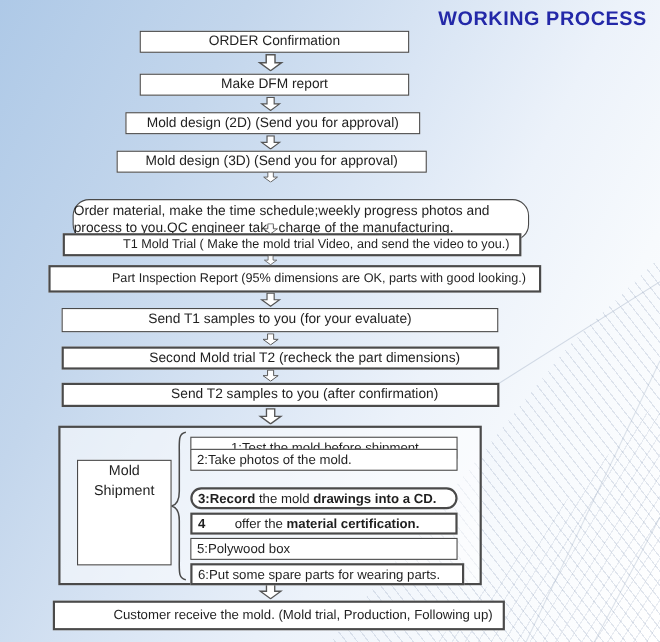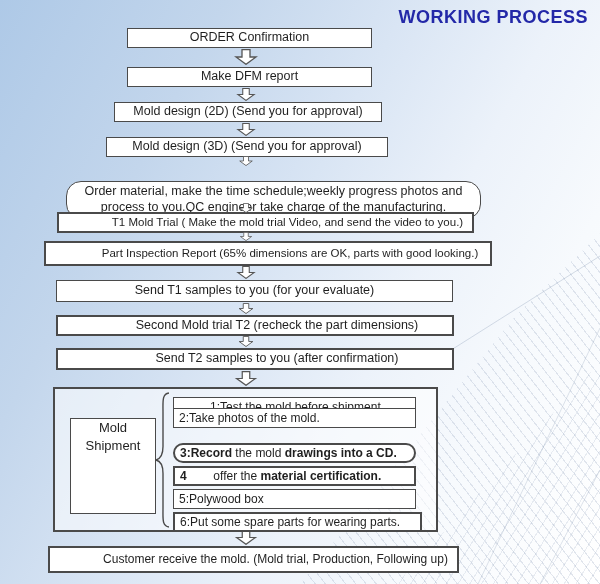--- a/index.html
+++ b/index.html
@@ -26,21 +26,21 @@
   .bg-edges{position:absolute;inset:0;pointer-events:none;}
   .title{
     position:absolute;top:7px;right:12px;
     font-size:18px;font-weight:bold;letter-spacing:0.5px;
     color:#2328a8;
   }
   .fbox{
     position:absolute;box-sizing:border-box;
     background:#ffffff;border:1px solid #4a4a4a;
     display:flex;align-items:center;justify-content:center;
-    text-align:center;font-size:12.5px;line-height:1.25;
+    text-align:left;font-size:12.5px;line-height:1.25;
     white-space:nowrap;
   }
   .fbox.wrap{white-space:normal;}
   .fbox.b2x{border-width:2px;padding-left:44px;}
   .arrow{position:absolute;}
   .arrow path{fill:#ffffff;stroke:#555555;stroke-width:1.3;}
   .bigbox{
     position:absolute;left:53px;top:387px;width:385px;height:145px;
     box-sizing:border-box;border:2px solid #4a4a4a;background:rgba(255,255,255,0.55);
   }
@@ -87,21 +87,21 @@
   <div class="fbox" style="left:106px;top:137px;width:282px;height:20px;">
       <span>Mold design (3D) (Send you for approval)</span>
     </div>
   <div class="fbox wrap" style="left:66px;top:181px;width:415px;height:38px;font-size:12.5px;border-radius:15px;">
       <span>Order material, make the time schedule;weekly progress photos and process to you.QC engineer take charge of the manufacturing.</span>
     </div>
   <div class="fbox b2x" style="left:57px;top:212px;width:417px;height:21px;font-size:11.5px;">
       <span>T1 Mold Trial ( Make the mold trial Video, and send the video to you.)</span>
     </div>
   <div class="fbox b2x" style="left:44px;top:241px;width:448px;height:25px;font-size:11.5px;">
-      <span>Part Inspection Report (65% dimensions are OK, parts with good looking.)</span>
+      <span>Part Inspection Report (95% dimensions are OK, parts with good looking.)</span>
     </div>
   <div class="fbox" style="left:56px;top:280px;width:397px;height:22px;">
       <span>Send T1 samples to you (for your evaluate)</span>
     </div>
   <div class="fbox b2x" style="left:56px;top:315px;width:398px;height:21px;">
       <span>Second Mold trial T2 (recheck the part dimensions)</span>
     </div>
   <div class="fbox b2x" style="left:56px;top:348px;width:398px;height:22px;">
       <span>Send T2 samples to you (after confirmation)</span>
     </div>

